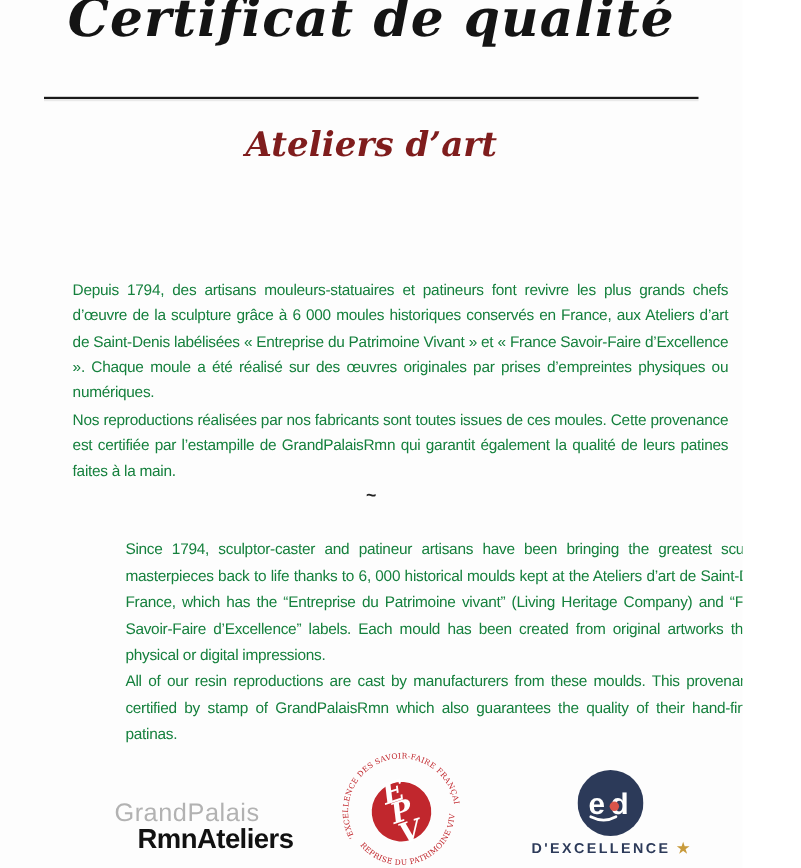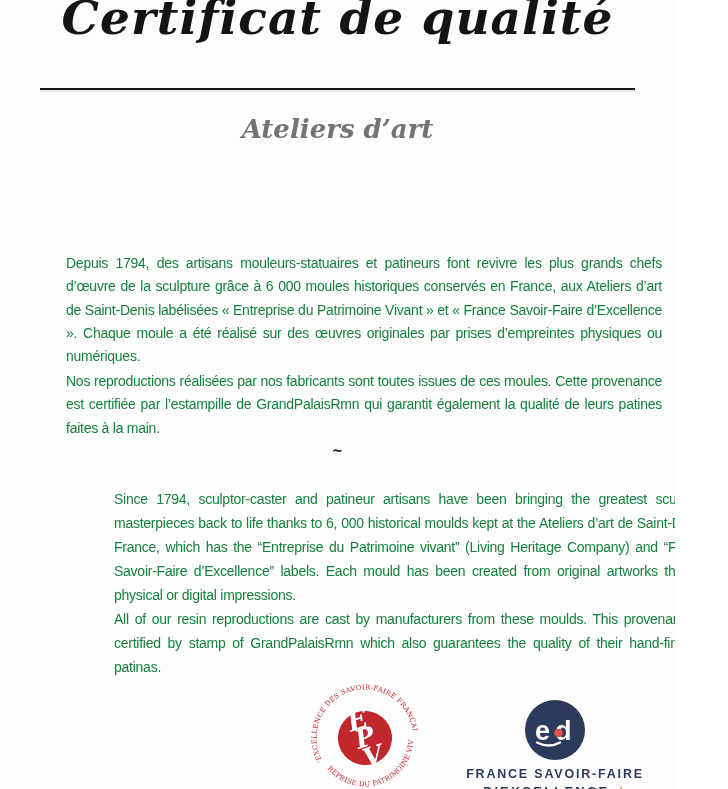--- a/index.html
+++ b/index.html
@@ -23,21 +23,21 @@
   .divider{
     position:absolute;top:88px;left:40px;right:40px;
     border-top:2px solid #1a1a1a;
     box-shadow:0 2px 0 rgba(0,0,0,0.08);
   }
   .subtitle{
     position:absolute;left:0;right:0;
     text-align:center;
     font-family:"DejaVu Serif",serif;
     font-style:italic;font-weight:700;
-    font-size:26px;color:#737373;
+    font-size:31px;color:#7f1d1d;
   }
   .subtitle.line1{top:114px;}
   .subtitle.line2{top:164px;}
   
   .para{
     position:absolute;left:66px;width:596px;
     font-size:14px;line-height:23.3px;
     letter-spacing:-0.25px;
     text-align:justify;
     color:#15803d;
@@ -87,20 +87,24 @@
   <div class="subtitle line1">Ateliers d’art</div>
 
   <div class="para fr1">Depuis 1794, des artisans mouleurs-statuaires et patineurs font revivre les plus grands chefs d’œuvre de la sculpture grâce à 6 000 moules historiques conservés en France, aux Ateliers d’art de Saint-Denis labélisées « Entreprise du Patrimoine Vivant » et « France Savoir-Faire d’Excellence ». Chaque moule a été réalisé sur des œuvres originales par prises d’empreintes physiques ou numériques.</div>
   <div class="para fr2">Nos reproductions réalisées par nos fabricants sont toutes issues de ces moules. Cette provenance est certifiée par l’estampille de GrandPalaisRmn qui garantit également la qualité de leurs patines faites à la main.</div>
 
   <div class="tilde">~</div>
 
   <div class="para en en1">Since 1794, sculptor-caster and patineur artisans have been bringing the greatest sculpture masterpieces back to life thanks to 6, 000 historical moulds kept at the Ateliers d’art de Saint-Denis, France, which has the “Entreprise du Patrimoine vivant” (Living Heritage Company) and “France Savoir-Faire d’Excellence” labels. Each mould has been created from original artworks through physical or digital impressions.</div>
   <div class="para en en2">All of our resin reproductions are cast by manufacturers from these moulds. This provenance is certified by stamp of GrandPalaisRmn which also guarantees the quality of their hand-finished patinas.</div>
 
+  <div class="gp-logo">
+    <div class="gp-line1">GrandPalais</div>
+    <div class="gp-line2">RmnAteliers</div>
+  </div>
 
   <svg class="epv-logo" width="114" height="114" viewBox="0 0 120 120">
     <defs>
       <path id="arcTop" d="M 9.8,68.9 A 51,51 0 1 1 110.2,68.9" fill="none"></path>
       <path id="arcBot" d="M 12.1,77.4 A 51,51 0 0 0 107.9,77.4" fill="none"></path>
     </defs>
     <g transform="rotate(-18 60 60)">
       <circle cx="60" cy="60" r="28.5" fill="#c1272d"></circle>
       <text font-family="DejaVu Serif, serif" font-size="7.2" letter-spacing="0.3" fill="#c1272d">
         <textPath href="#arcTop" startOffset="50%" text-anchor="middle">L'EXCELLENCE DES SAVOIR-FAIRE FRANÇAIS</textPath>
@@ -119,17 +123,16 @@
   <div class="fsf-logo">
     <svg class="fsf-circle" width="60" height="60" viewBox="0 0 60 60">
       <circle cx="30" cy="30" r="30" fill="#2c3a59"></circle>
       <g font-family="Liberation Sans, sans-serif" font-weight="700" fill="#ffffff">
         <text x="10" y="40" font-size="27">e</text>
         <text x="30" y="40" font-size="27">d</text>
       </g>
       <circle cx="33.5" cy="33" r="4.3" fill="#d9544a"></circle>
       <path d="M 12,42.5 Q 24,48.5 35,42.5" stroke="#ffffff" stroke-width="2.4" fill="none" stroke-linecap="round"></path>
     </svg>
-    <div class="fsf-line1">FRANCE SAVOIR-FAIRE</div>
     <div class="fsf-line2"><span>D'EXCELLENCE</span> <span class="gold-star">★</span></div>
   </div>
 
 </div>
 
 </body></html>

